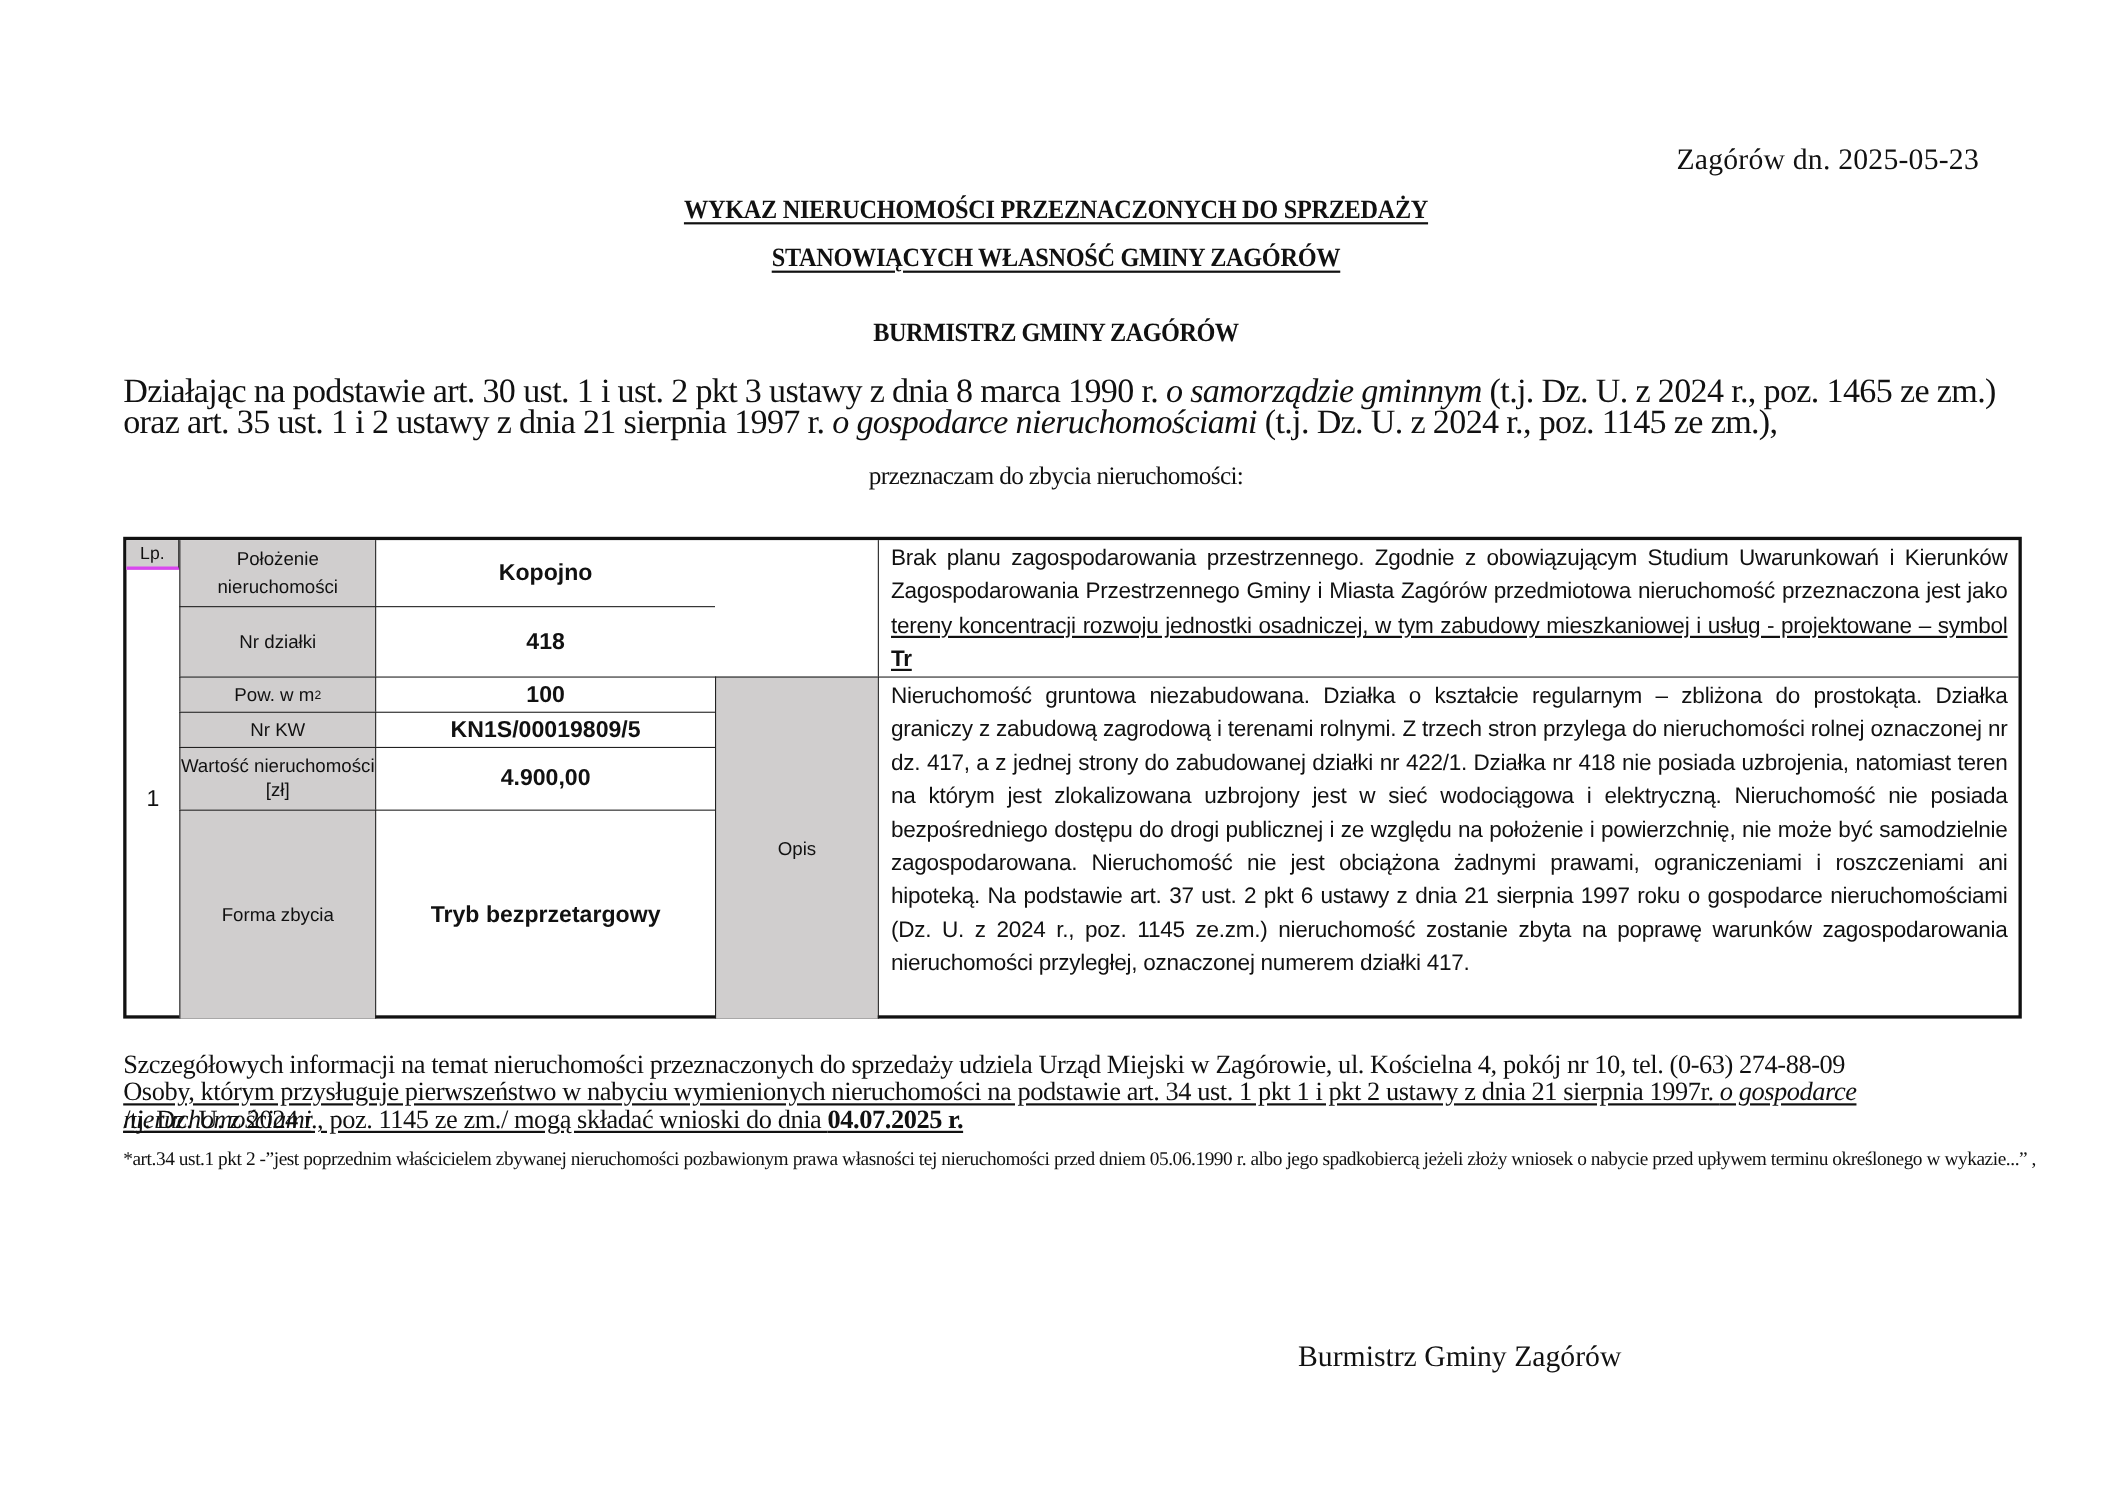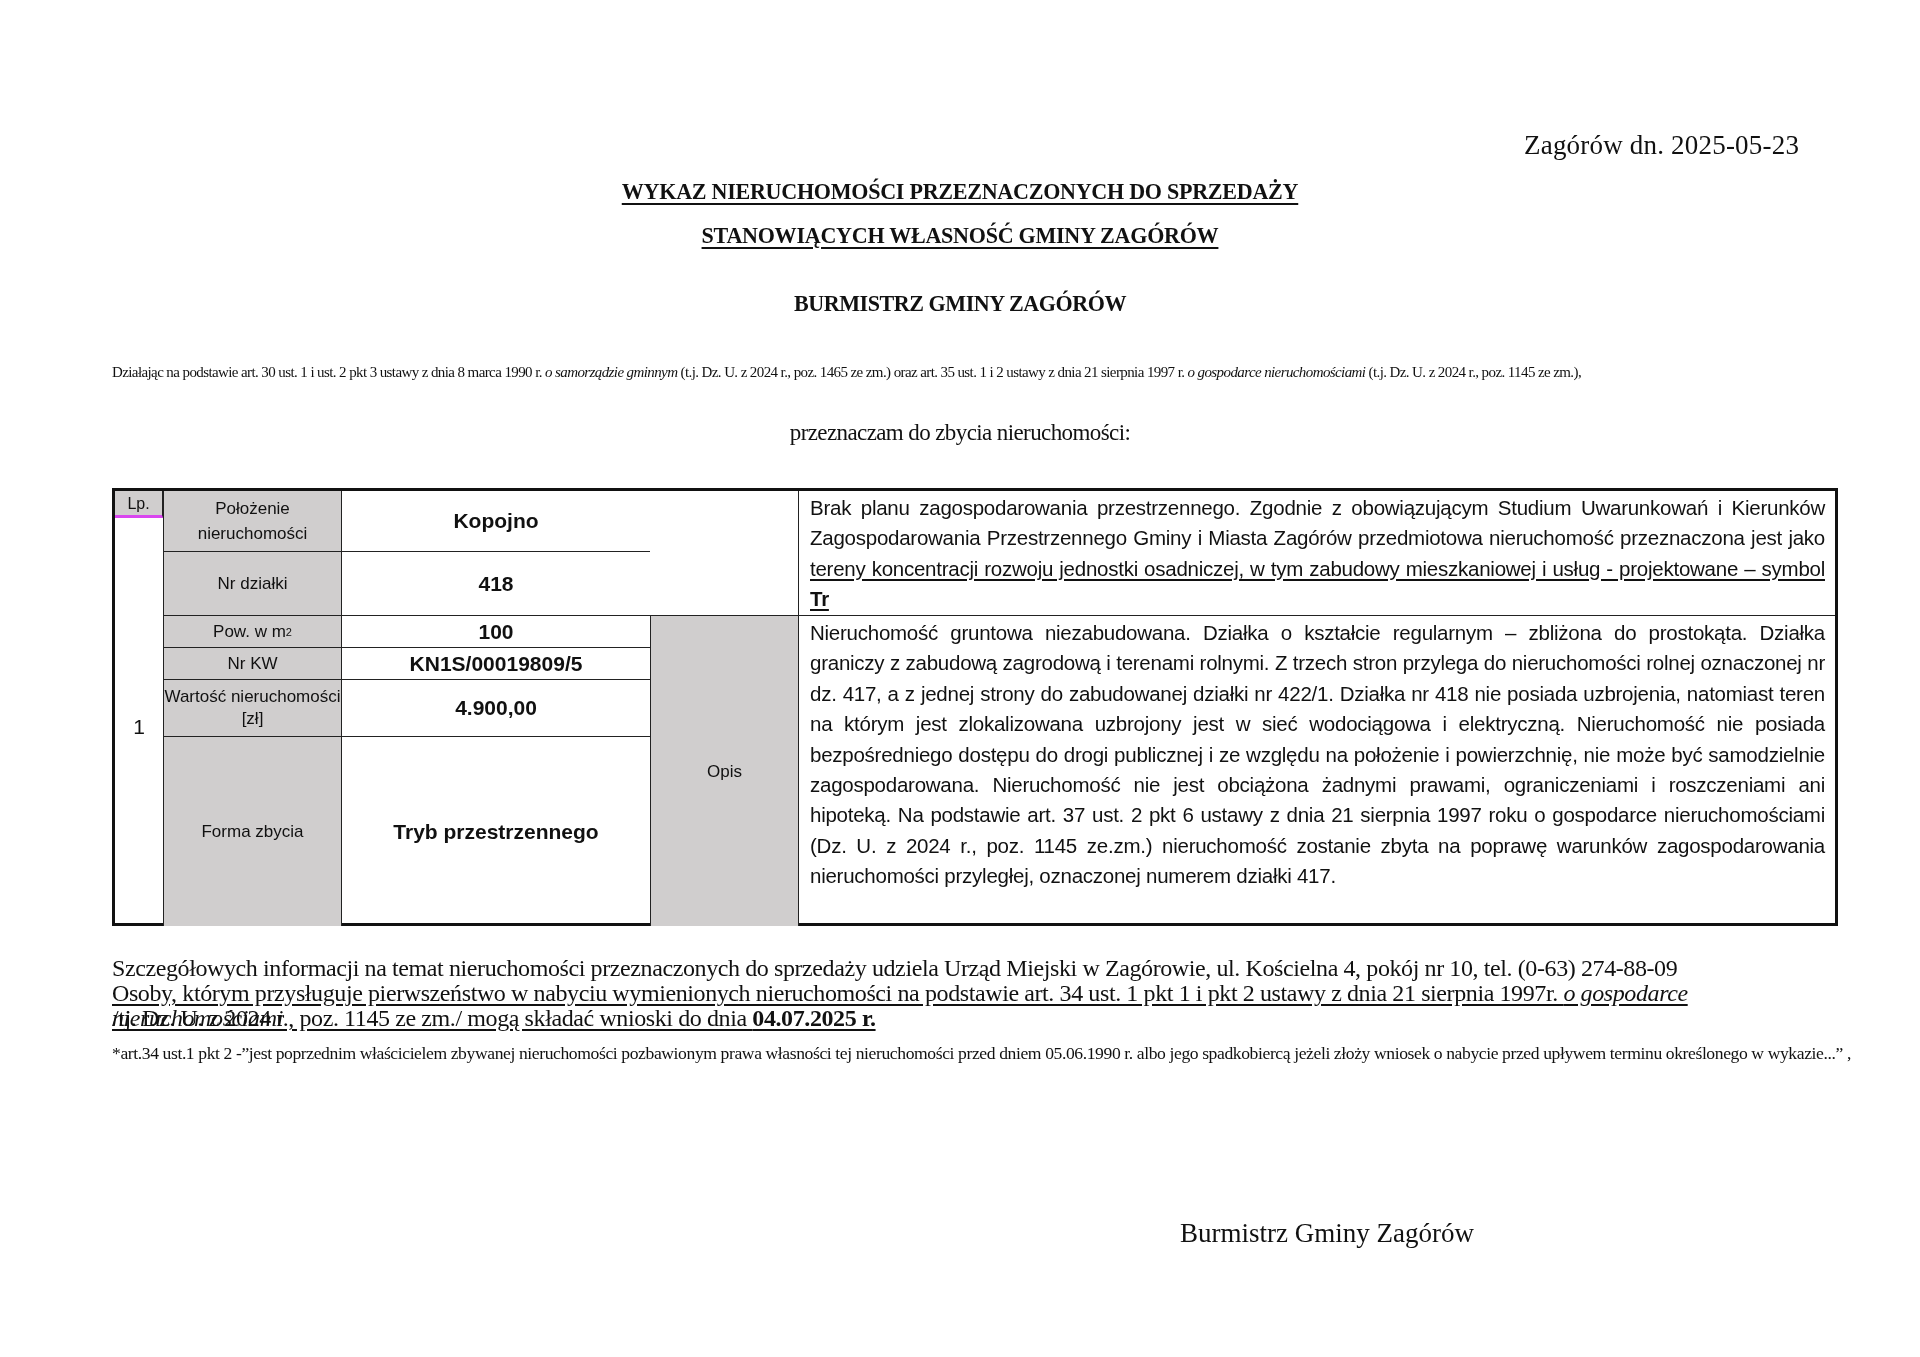--- a/index.html
+++ b/index.html
@@ -6,21 +6,21 @@
   body { width: 1920px; height: 1357px; position: relative; overflow: hidden; color: #111; }
   .serif { font-family: "Liberation Serif", "DejaVu Serif", serif; }
   .abs { position: absolute; }
 
   .date-line { left: 1524px; top: 130px; font-size: 27px; letter-spacing: 0.2px; }
   .title { left: 0; width: 1920px; text-align: center; font-weight: bold; font-size: 24px; text-decoration: underline; text-decoration-thickness: 2px; text-underline-offset: 4px; letter-spacing: -0.3px; transform: scaleX(0.92); }
   .title1 { top: 178px; }
   .title2 { top: 222px; }
   .subtitle { top: 290px; left: 0; width: 1920px; text-align: center; font-weight: bold; font-size: 24px; letter-spacing: -0.5px; transform: scaleX(0.92); }
 
-  .intro { left: 112px; top: 358px; width: 1740px; font-size: 15px; line-height: 29px; letter-spacing: -0.6px; transform-origin: left top; }
+  .intro { left: 112px; top: 340px; width: 1740px; font-size: 31px; line-height: 29px; letter-spacing: -0.6px; transform-origin: left top; }
   .intro i { font-style: italic; }
   .intro2 { left: 0; width: 1920px; text-align: center; top: 420px; font-size: 23px; letter-spacing: -0.6px; }
 
   
   .tbl { left: 112px; top: 488px; width: 1726px; height: 438px; border: 3px solid #111; box-sizing: border-box; }
   .cell { position: absolute; box-sizing: border-box; display: flex; align-items: center; justify-content: center; text-align: center; font-family: "Liberation Sans", "DejaVu Sans", sans-serif; color: #111; }
   .grey { background: #d0cece; }
   .lbl { font-size: 17px; line-height: 25px; }
   .val { font-size: 21px; font-weight: bold; }
   .bt { border-top: 1.5px solid #222; }
@@ -61,21 +61,21 @@
     </div>
   <div class="cell grey lbl bl bt" style="left:48px;top:156px;width:178px;height:32px;">Nr KW</div>
   <div class="cell grey lbl bl bt" style="left:48px;top:188px;width:178px;height:57px;line-height:22px;">Wartość nieruchomości [zł]</div>
   <div class="cell grey lbl bl bt" style="left:48px;top:245px;width:178px;height:190px;">Forma zbycia</div>
 
   <div class="cell val bl" style="left:226px;top:0;width:309px;height:60px;">Kopojno</div>
   <div class="cell val bl bt" style="left:226px;top:60px;width:309px;height:64px;">418</div>
   <div class="cell val bl bt" style="left:226px;top:124px;width:309px;height:32px;">100</div>
   <div class="cell val bl bt" style="left:226px;top:156px;width:309px;height:32px;">KN1S/00019809/5</div>
   <div class="cell val bl bt" style="left:226px;top:188px;width:309px;height:57px;">4.900,00</div>
-  <div class="cell val bl bt" style="left:226px;top:245px;width:309px;height:190px;">Tryb przestrzennego</div>
+  <div class="cell val bl bt" style="left:226px;top:245px;width:309px;height:190px;">Tryb bezprzetargowy</div>
 
   <div class="cell desc bl" style="left:683px;top:0;width:1037px;height:124px;">
     <div><span>Brak planu zagospodarowania przestrzennego. Zgodnie z obowiązującym Studium Uwarunkowań i Kierunków Zagospodarowania Przestrzennego Gminy i Miasta Zagórów przedmiotowa nieruchomość przeznaczona jest jako </span><u><span>tereny koncentracji rozwoju jednostki osadniczej, w tym zabudowy mieszkaniowej i usług - projektowane – symbol </span><b>Tr</b></u></div>
   </div>
 
   <div class="cell grey lbl bl bt" style="left:535px;top:124px;width:148px;height:311px;">Opis</div>
   <div class="cell desc bl bt" style="left:683px;top:124px;width:1037px;height:311px;">
     <div>Nieruchomość gruntowa niezabudowana. Działka o kształcie regularnym – zbliżona do prostokąta. Działka graniczy z zabudową zagrodową i terenami rolnymi. Z trzech stron przylega do nieruchomości rolnej oznaczonej nr dz. 417, a z jednej strony do zabudowanej działki nr 422/1. Działka nr 418 nie posiada uzbrojenia, natomiast teren na którym jest zlokalizowana uzbrojony jest w sieć wodociągowa i elektryczną. Nieruchomość nie posiada bezpośredniego dostępu do drogi publicznej i ze względu na położenie i powierzchnię, nie może być samodzielnie zagospodarowana. Nieruchomość nie jest obciążona żadnymi prawami, ograniczeniami i roszczeniami ani hipoteką. Na podstawie art. 37 ust. 2 pkt 6 ustawy z dnia 21 sierpnia 1997 roku o gospodarce nieruchomościami (Dz. U. z 2024 r., poz. 1145 ze.zm.) nieruchomość zostanie zbyta na poprawę warunków zagospodarowania nieruchomości przyległej, oznaczonej numerem działki 417.</div>
   </div>
 </div>

